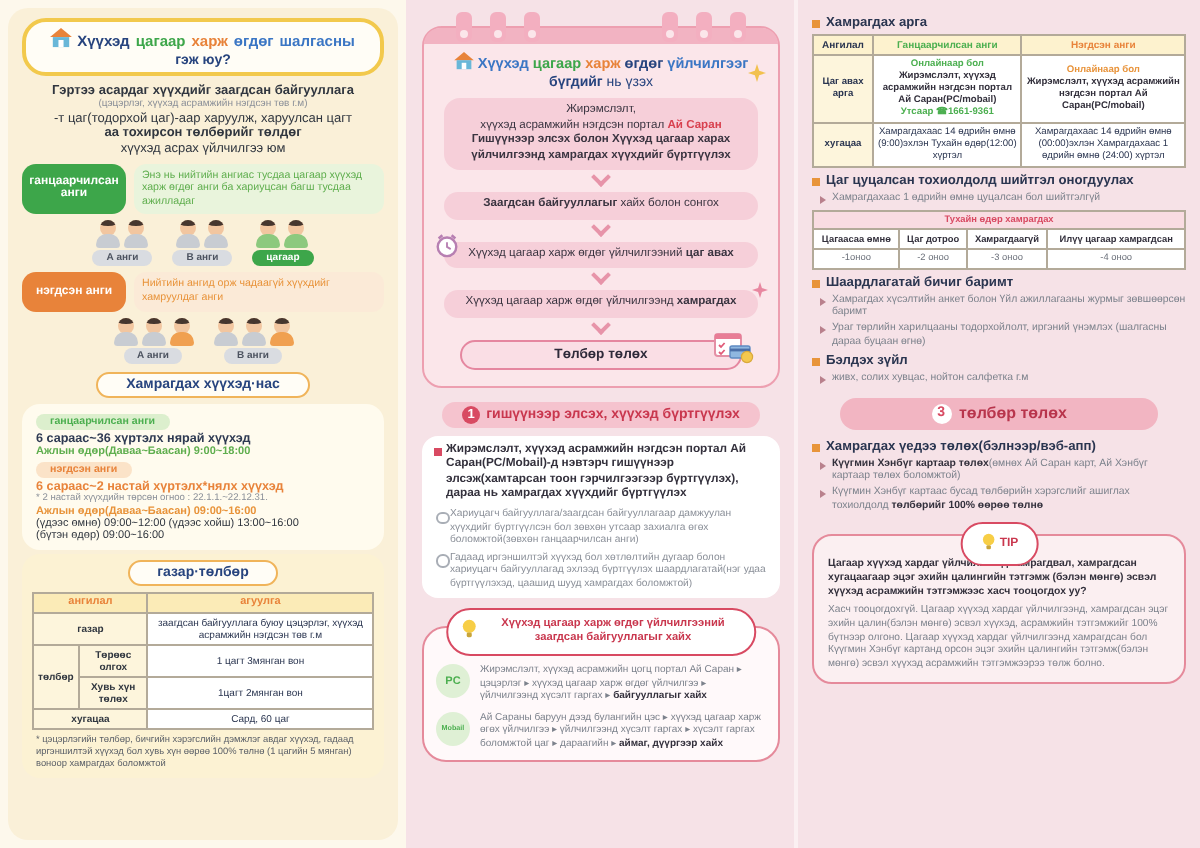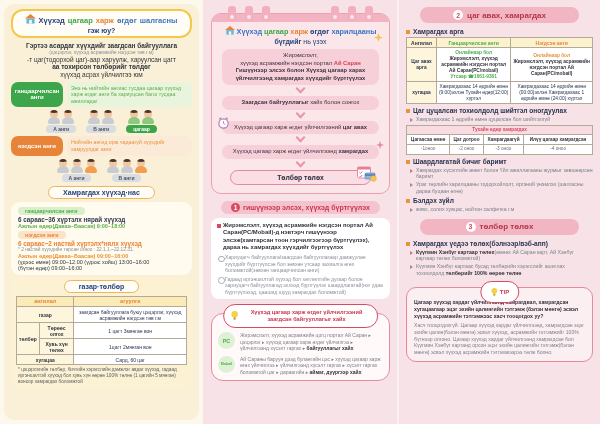--- a/index.html
+++ b/index.html
@@ -325,21 +325,21 @@
       <div class="l1">
         <span><svg width="10" height="9" viewBox="0 0 12 11">
               <path d="M6 0L12 5H0Z" fill="#E8833A"></path>
               <rect x="1.5" y="5" width="9" height="5.5" fill="#69B7D8"></rect>
               <rect x="4.6" y="6.6" width="2.8" height="3.9" fill="#FFF"></rect>
             </svg></span>
         <span class="c-blue">Хүүхэд</span>
         <span class="c-green">цагаар</span>
         <span class="c-orange">харж</span>
         <span class="c-navy">өгдөг</span>
-        <span class="c-blue">харилцааны</span>
+        <span class="c-blue">үйлчилгээг</span>
       </div>
       <div class="l2"><span class="bb">бүгдийг</span><span> нь үзэх</span></div>
     </div>
 
     <div class="flow-box" style="margin-top:4px;">
       <div>Жирэмслэлт,</div>
       <div><span>хүүхэд асрамжийн нэгдсэн портал </span><span class="red">Ай Саран</span></div>
       <div class="bb">Гишүүнээр элсэх болон Хүүхэд цагаар харах</div>
       <div class="bb">үйлчилгээнд хамрагдах хүүхдийг бүртгүүлэх</div>
     </div>
@@ -405,24 +405,20 @@
     <div class="dev-row">
       <span class="dev-badge mob">Mobail</span>
       <span class="dev-text"><span>Ай Сараны баруун дээд булангийн цэс ▸ хүүхэд цагаар харж өгөх үйлчилгээ ▸ үйлчилгээнд хүсэлт гаргах ▸ хүсэлт гаргах боломжтой цаг ▸ дараагийн ▸ </span><span class="bb">аймаг, дүүргээр хайх</span></span>
     </div>
   </div>
 
 </div>
 
 <div class="col col-right">
 
-  <div class="r-pill">
-    <span class="circ">2</span>
-    <span class="t">цаг авах, хамрагдах</span>
-  </div>
 
   <div class="h-bullet">Хамрагдах арга</div>
   <table class="rtab">
     <tbody>
         <tr>
       <th style="width:30px">Ангилал</th>
       <th class="th-gr">Ганцаарчилсан анги</th>
       <th class="th-or">Нэгдсэн анги</th>
     </tr>
     <tr>

